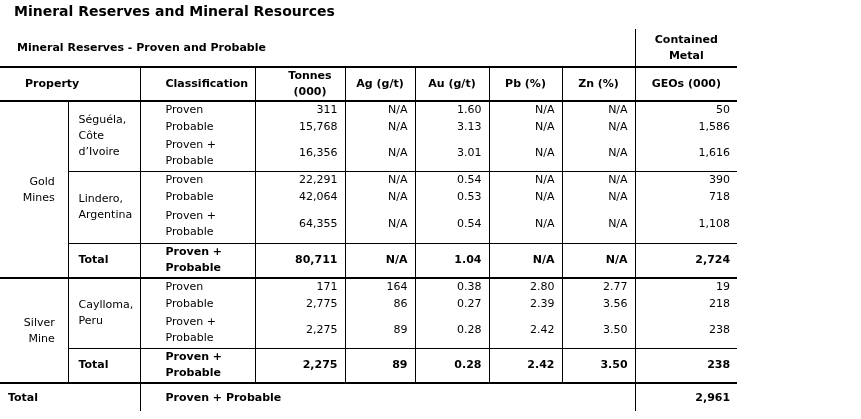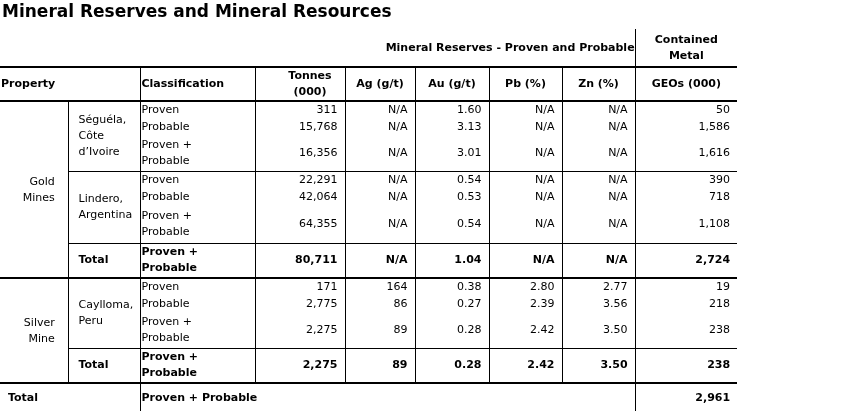--- a/index.html
+++ b/index.html
@@ -4,23 +4,23 @@
 <style>
   * { box-sizing: border-box; }
   html, body {
     margin: 0; padding: 0;
     width: 861px; height: 419px;
     background: #ffffff;
     color: #000000;
     font-family: "DejaVu Sans", "Liberation Sans", sans-serif;
   }
   .doc-title {
-    font-size: 17px;
+    font-size: 14px;
     font-weight: bold;
-    margin: 4px 0 0 2px;
+    margin: 4px 0 0 14px;
     line-height: 14px;
   }
   table.reserves {
     border-collapse: collapse;
     table-layout: fixed;
     width: 737px;
     margin-top: 11px;
   }
   td {
     font-size: 11px;
@@ -30,26 +30,26 @@
     overflow: hidden;
   }
   
   .bl { border-left: 1px solid #000; }
   
   tr.bt1 > td { border-top: 1px solid #000; }
   tr.bt2 > td { border-top: 2px solid #000; }
   tr.hb  > td { border-bottom: 2px solid #000; }
   
   .num  { text-align: right; padding-right: 7px; }
-  .txt  { text-align: left;  padding-left: 1px; }
+  .txt  { text-align: left;  padding-left: 25px; }
   .loc  { text-align: left;  padding-left: 10px; }
   .grp  { text-align: center; }
   .ctr  { text-align: center; }
   
-  .h1l { text-align: right; padding-left: 17px; font-weight: bold; }
+  .h1l { text-align: left; padding-left: 17px; font-weight: bold; }
   .h1r { text-align: center; font-weight: bold; }
   tr.hdr > td { font-weight: bold; }
   tr.total > td { font-weight: bold; }
   
   .wrap42 { display: inline-block; max-width: 42px; text-align: right; }
   .wrap55 { display: inline-block; max-width: 55px; text-align: center; }
   .wrap62 { display: inline-block; max-width: 62px; text-align: left; }
   .wrap68 { display: inline-block; max-width: 68px; text-align: left; }
   .wrap80 { display: inline-block; max-width: 80px; text-align: center; }
 </style>

